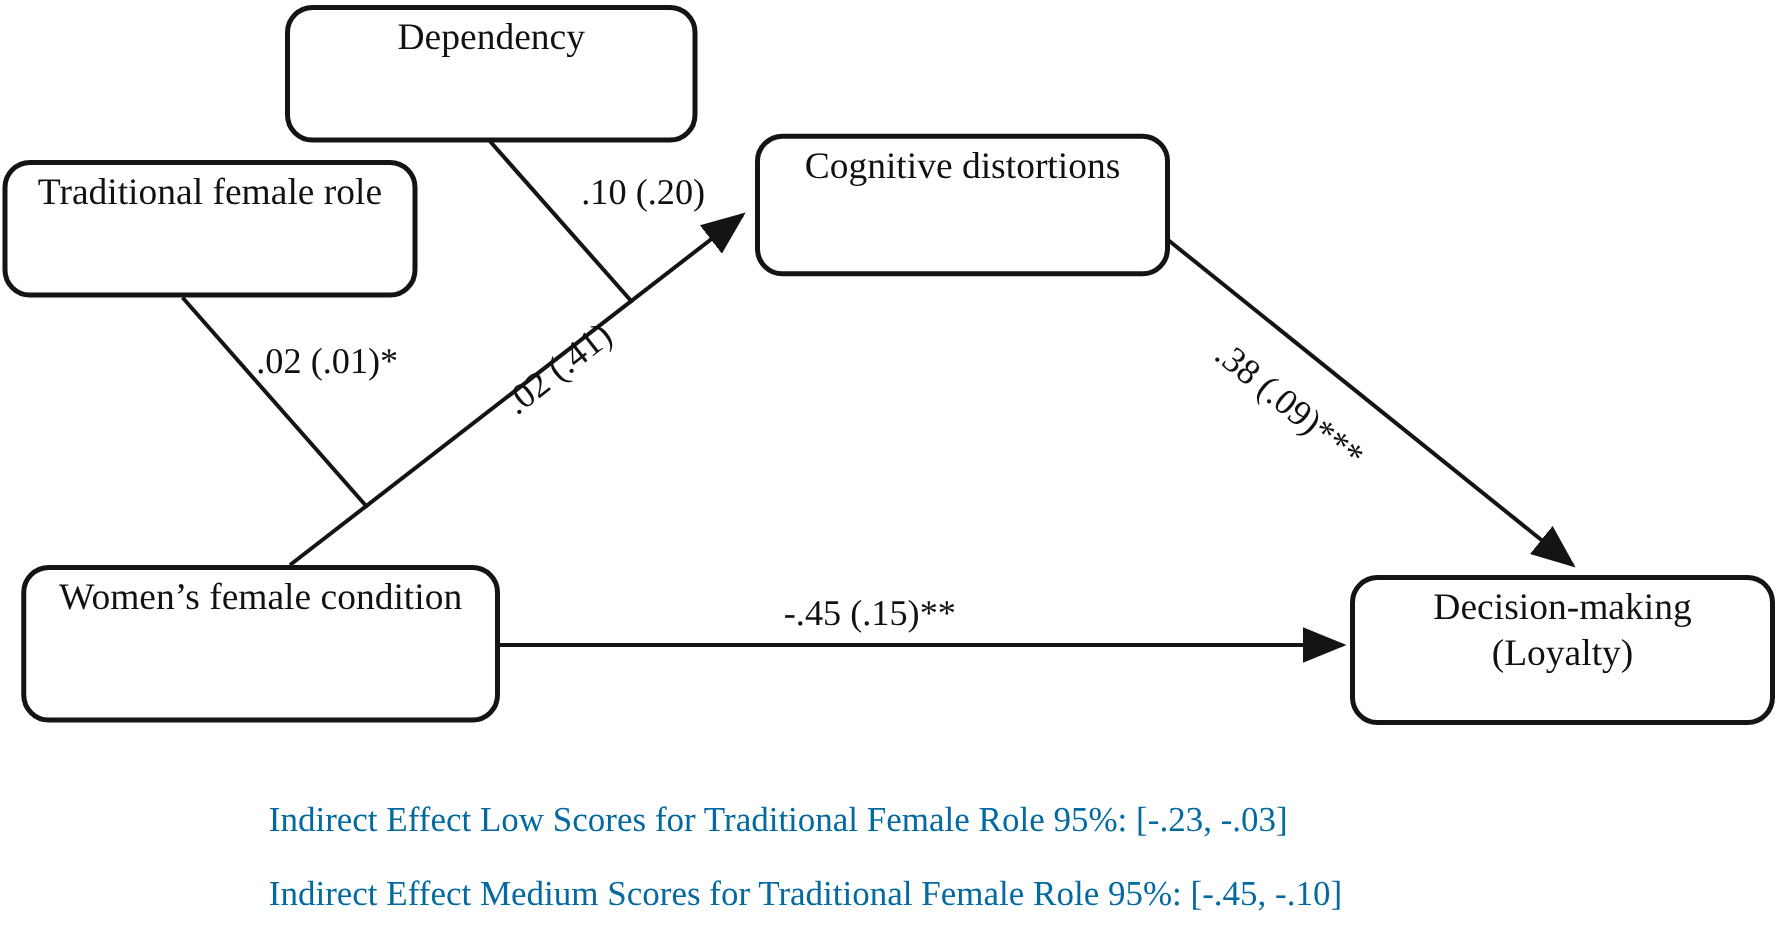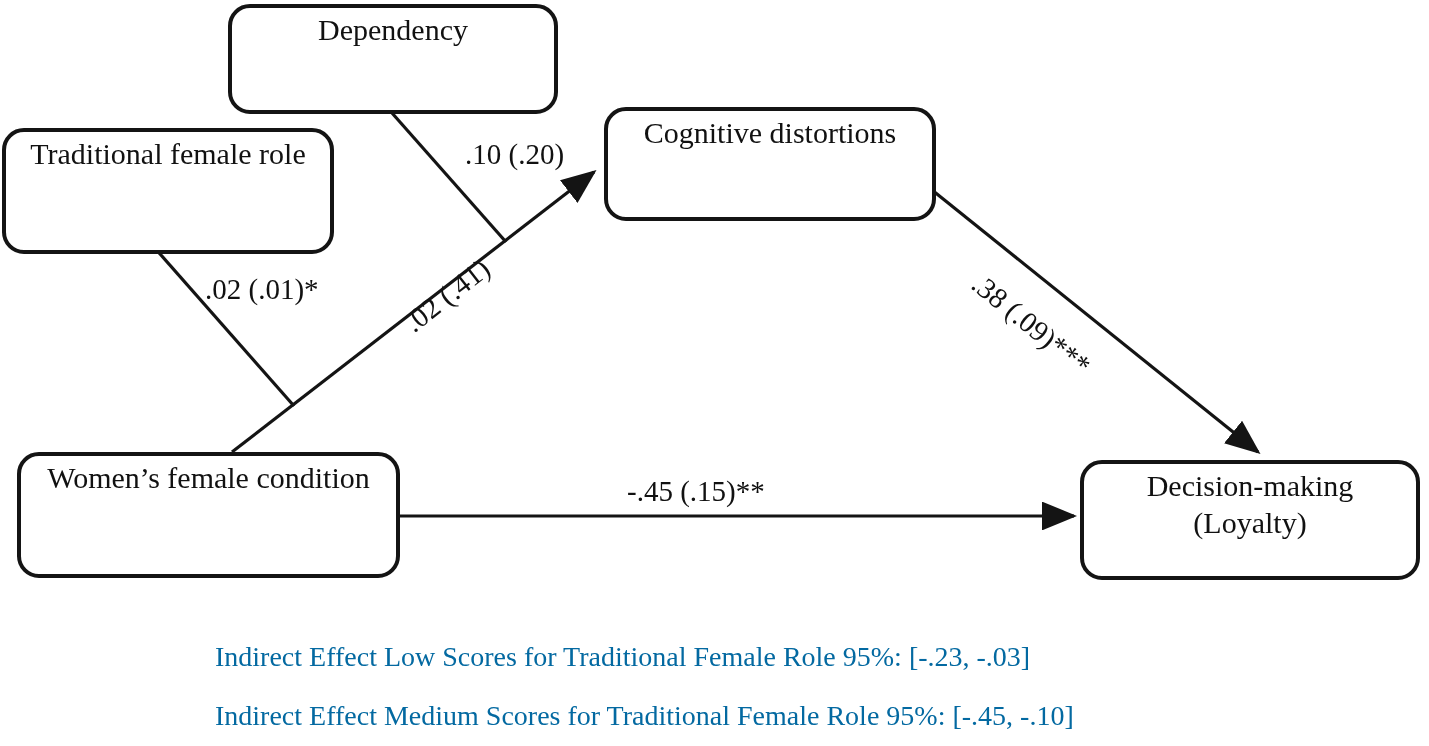--- a/index.html
+++ b/index.html
@@ -76,21 +76,21 @@
 
     <line x1="932" y1="190" x2="1258" y2="452" stroke="#141414" stroke-width="3.2" marker-end="url(#arrowhead)"></line>
 
     <line x1="400" y1="516" x2="1074" y2="516" stroke="#141414" stroke-width="3.2" marker-end="url(#arrowhead)"></line>
   </svg>
 
   <div class="node-box" style="left:228px; top:4px; width:330px; height:110px;">
     <span>Dependency</span>
   </div>
 
-  <div class="node-box" style="left:2px; top:128px; width:332px; height:126px;">
+  <div class="node-box" style="left:2px; top:128px; width:332px; height:110px;">
     <span>Traditional female role</span>
   </div>
 
   <div class="node-box" style="left:604px; top:107px; width:332px; height:114px;">
     <span>Cognitive distortions</span>
   </div>
 
   <div class="node-box" style="left:17px; top:452px; width:383px; height:126px;">
     <span>Women’s female condition</span>
   </div>

